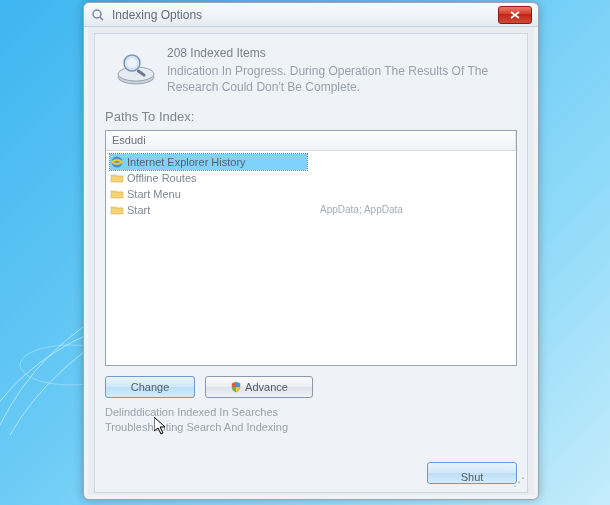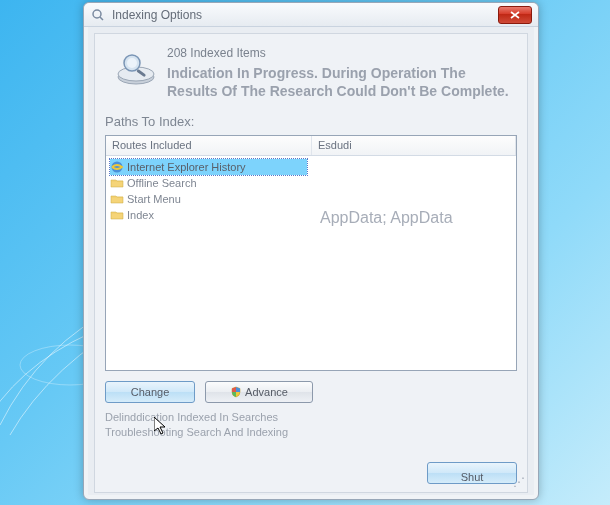--- a/index.html
+++ b/index.html
@@ -94,24 +94,23 @@
       flex: 1;
       padding-top: 2px;
     }
     .indexed-count {
       color: #7a828e;
       font-size: 12px;
       margin-bottom: 4px;
     }
     .progress-text {
       color: #9aa1ad;
-      font-size: 14px;
+      font-size: 12px;
       line-height: 1.3;
       padding-right: 6px;
-      font-weight: bold;
     }
     .section-label {
       color: #7e8692;
       font-size: 13px;
       margin-bottom: 6px;
     }
     .listbox {
       border: 1px solid #97a5b7;
       background: white;
       height: 236px;
@@ -156,21 +155,21 @@
     .row-icon {
       width: 14px;
       height: 14px;
       margin-right: 3px;
       display: inline-flex;
       align-items: center;
       justify-content: center;
     }
     .exclude-text {
       color: #a7adb8;
-      font-size: 16px;
+      font-size: 10px;
       padding-top: 50px;
       padding-left: 4px;
     }
     .button-row {
       display: flex;
       gap: 10px;
       margin-bottom: 8px;
     }
     .btn {
       height: 22px;
@@ -267,60 +266,59 @@
         <div class="header-text">
           <div class="indexed-count">208 Indexed Items</div>
           <div class="progress-text">Indication In Progress. During Operation The Results Of The Research Could Don't Be Complete.</div>
         </div>
       </div>
 
       <div class="section-label">Paths To Index:</div>
 
       <div class="listbox">
         <div class="list-header">
-          <div class="col1">Routes Included</div>
           <div class="col2">Esdudi</div>
         </div>
         <div class="list-body">
           <div class="list-col col1" id="rows-container">
               <div class="list-row sel">
                 <span class="row-icon">
                   <svg width="14" height="14" viewBox="0 0 14 14">
                     <circle cx="7" cy="7" r="5.5" fill="#4a90d9"></circle>
                     <path d="M2 7 Q7 3 12 7 Q7 11 2 7" fill="none" stroke="#f0c838" stroke-width="1.8"></path>
                   </svg>
                 </span>
                 <span>Internet Explorer History</span>
               </div>
               <div class="list-row">
                 <span class="row-icon">
                   <svg width="14" height="14" viewBox="0 0 14 14">
                     <path d="M1 4 L1 11 L13 11 L13 5 L7 5 L6 4 Z" fill="#f5d478" stroke="#c9a843" stroke-width="0.5"></path>
                     <path d="M1 5 L13 5" stroke="#e8c55f" stroke-width="0.5"></path>
                   </svg>
                 </span>
-                <span>Offline Search</span>
+                <span>Offline Routes</span>
               </div>
               <div class="list-row">
                 <span class="row-icon">
                   <svg width="14" height="14" viewBox="0 0 14 14">
                     <path d="M1 4 L1 11 L13 11 L13 5 L7 5 L6 4 Z" fill="#f5d478" stroke="#c9a843" stroke-width="0.5"></path>
                     <path d="M1 5 L13 5" stroke="#e8c55f" stroke-width="0.5"></path>
                   </svg>
                 </span>
                 <span>Start Menu</span>
               </div>
               <div class="list-row">
                 <span class="row-icon">
                   <svg width="14" height="14" viewBox="0 0 14 14">
                     <path d="M1 4 L1 11 L13 11 L13 5 L7 5 L6 4 Z" fill="#f5d478" stroke="#c9a843" stroke-width="0.5"></path>
                     <path d="M1 5 L13 5" stroke="#e8c55f" stroke-width="0.5"></path>
                   </svg>
                 </span>
-                <span>Index</span>
+                <span>Start</span>
               </div>
             </div>
           <div class="list-col col2">
             <div class="exclude-text">AppData; AppData</div>
           </div>
         </div>
       </div>
 
       <div class="button-row">
         <div class="btn primary" style="width:72px;">

